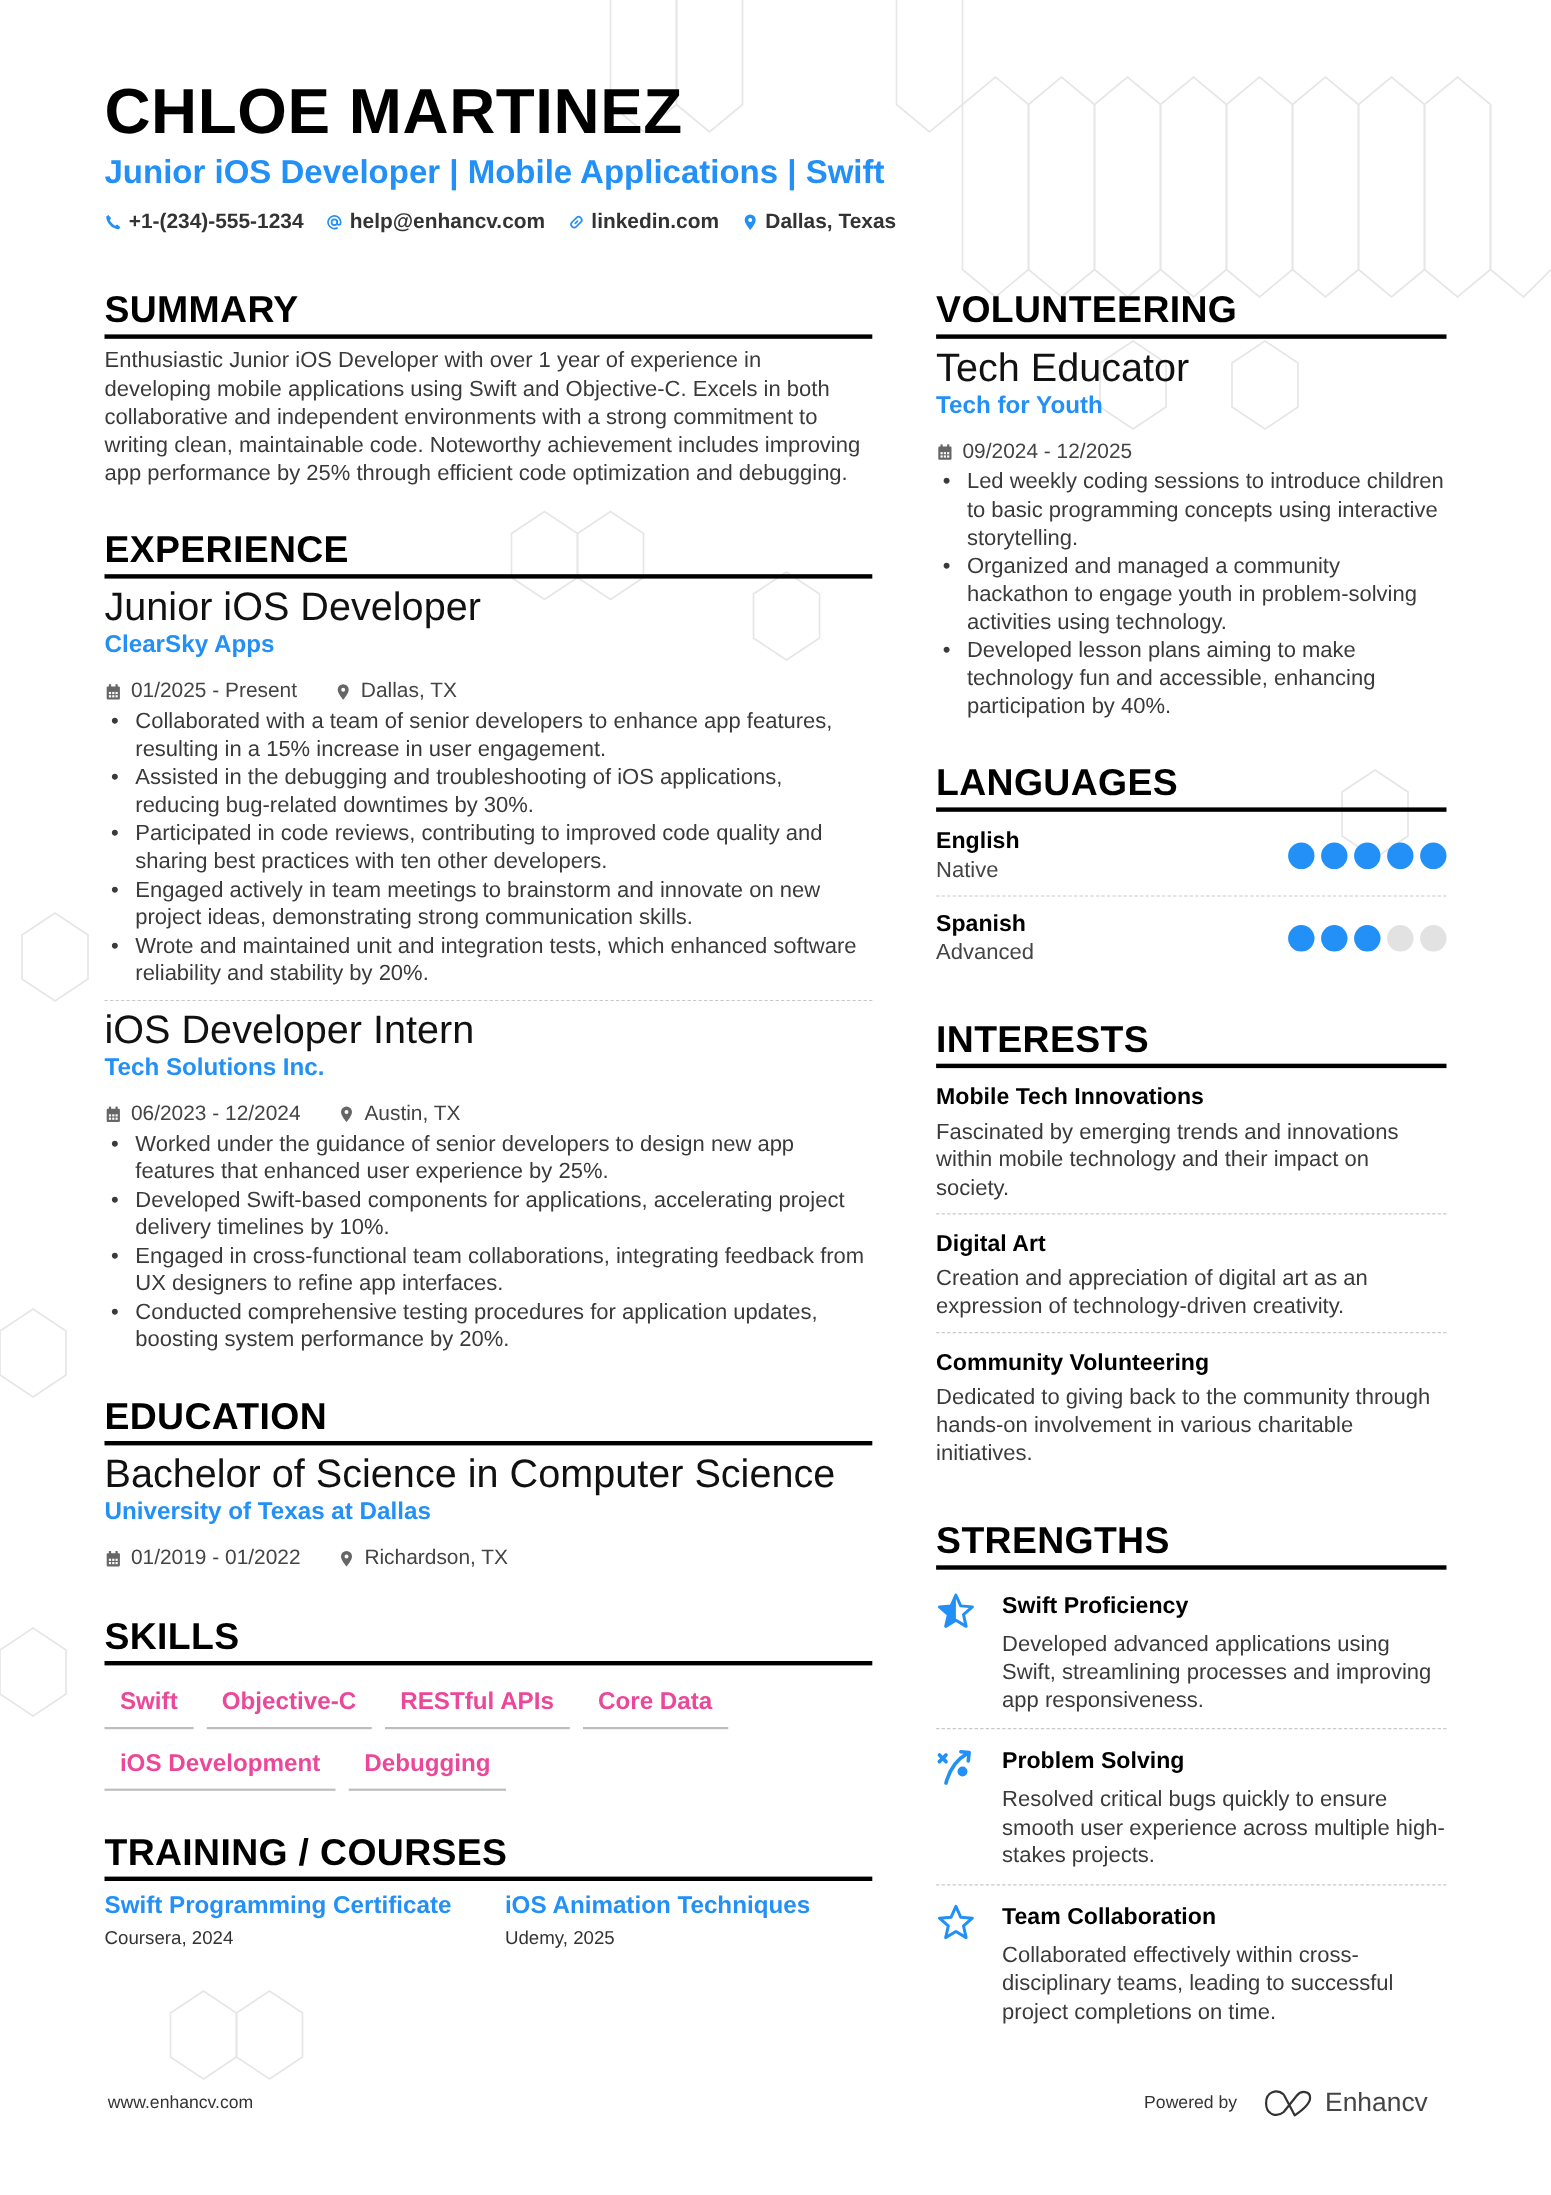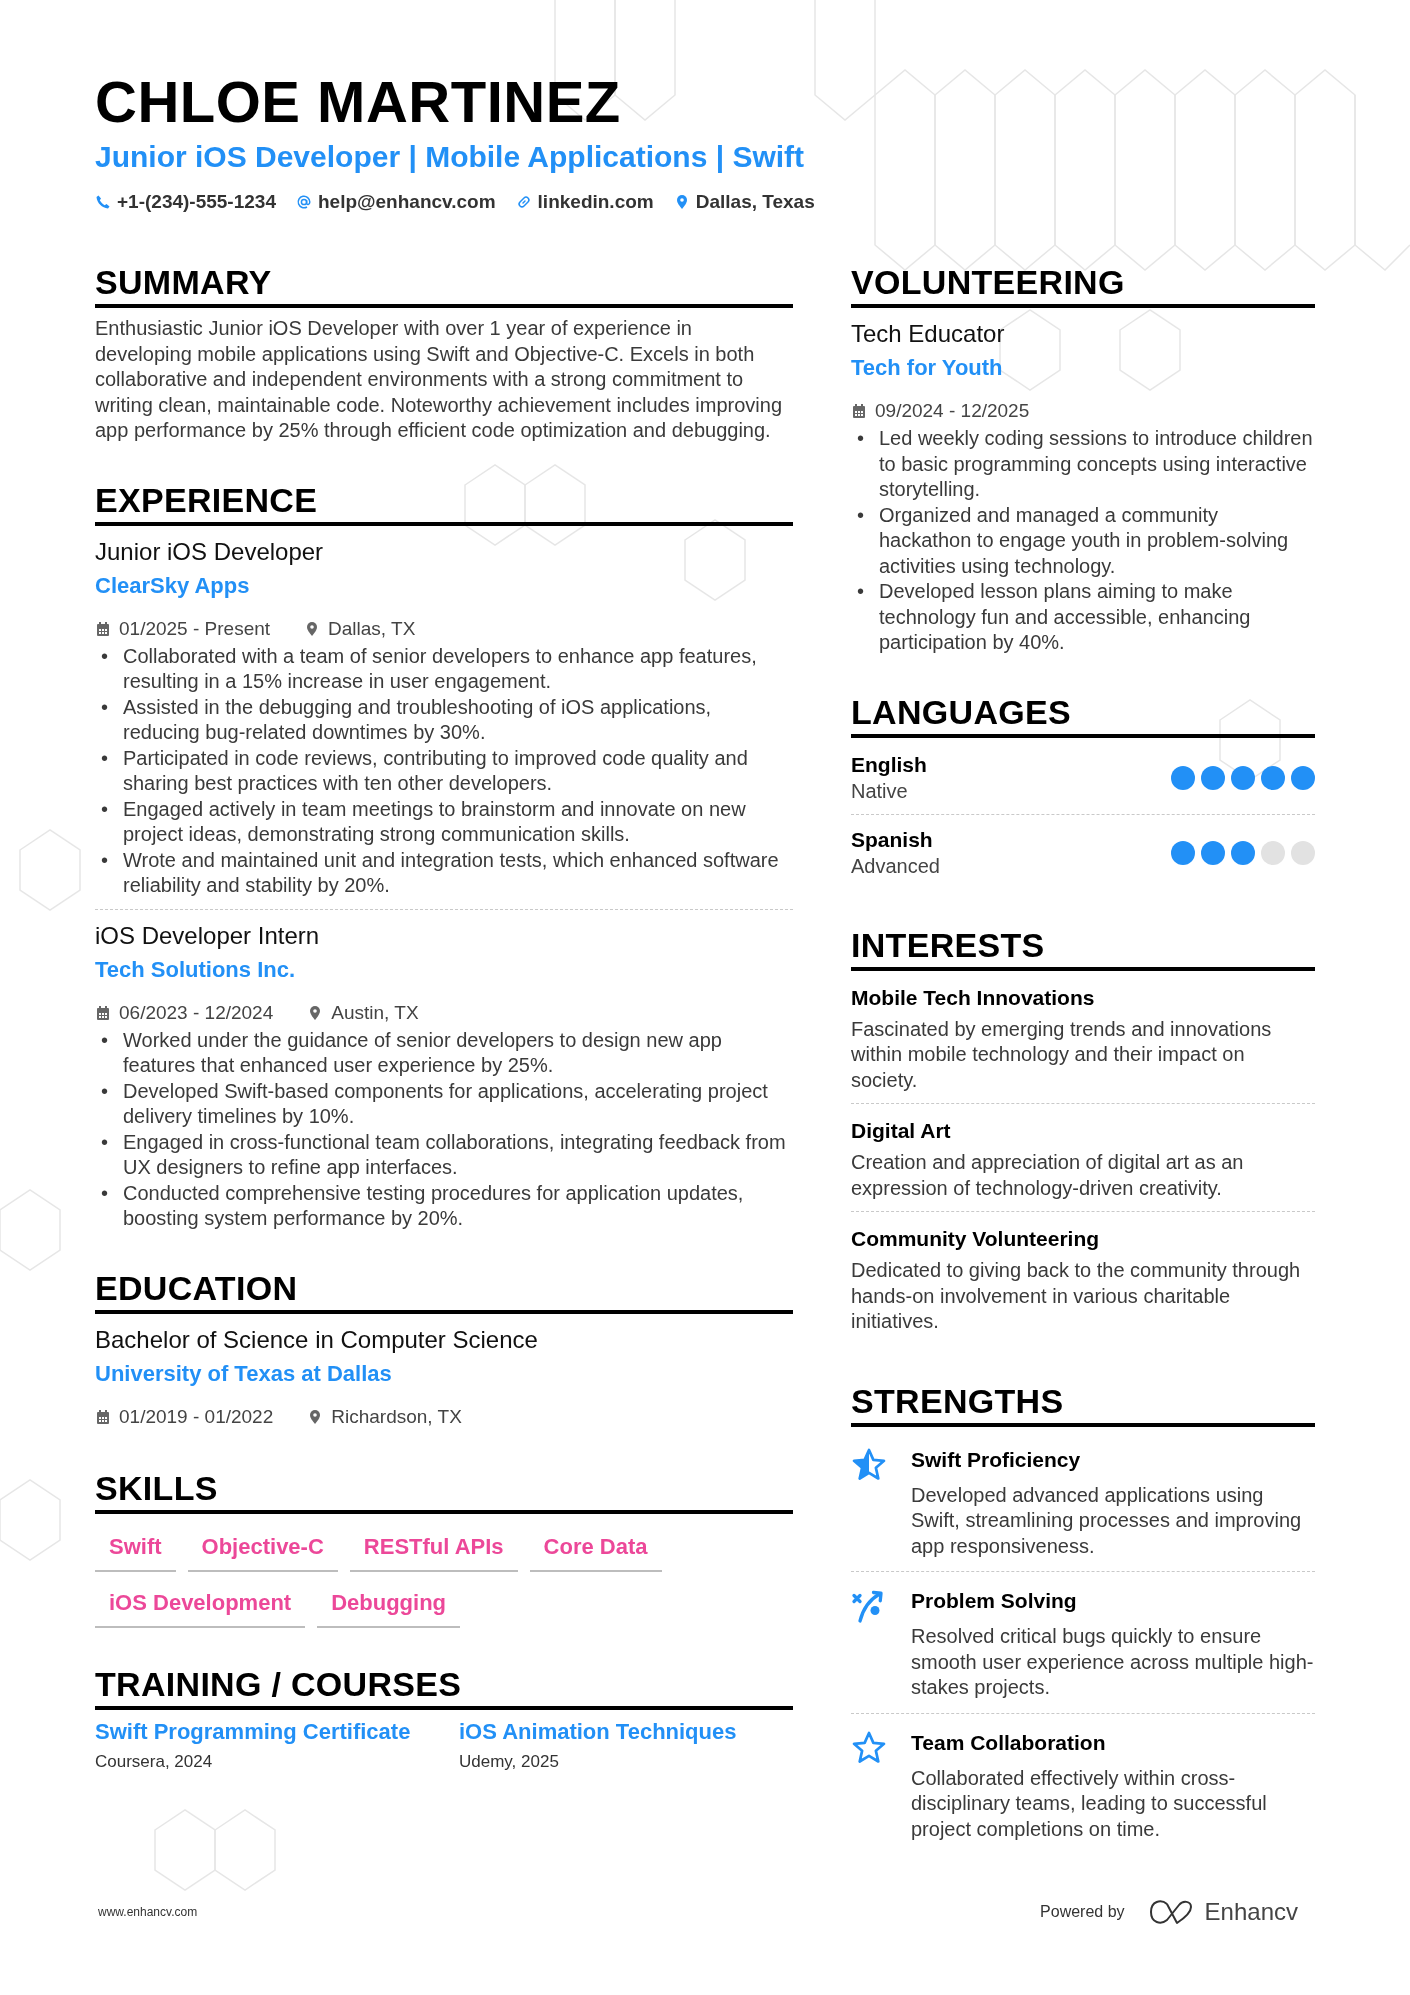--- a/index.html
+++ b/index.html
@@ -12,21 +12,21 @@
   .title { font-size: 30px; font-weight: 700; color: #2290f6; line-height: 38px; margin-top: 2px; }
   .contacts { display: flex; gap: 20px; margin-top: 14px; font-size: 19px; font-weight: 700; color: #333; line-height: 24px; }
   .contact { display: flex; align-items: center; gap: 6px; }
   .contact svg { width: 16px; height: 16px; }
   .col { position: absolute; top: 262px; }
   .col-left { left: 95px; width: 698px; }
   .col-right { left: 851px; width: 464px; }
   .section { margin-bottom: 36px; }
   .section-title { font-size: 34px; font-weight: 700; color: #000; line-height: 40px; border-bottom: 4px solid #000; padding-bottom: 2px; margin-bottom: 8px; letter-spacing: 0.3px; }
   .body-text { font-size: 20px; line-height: 25.5px; color: #3a3a3a; }
-  .entry-title { font-size: 24px; color: #111; line-height: 36px; }
+  .entry-title { font-size: 36px; color: #111; line-height: 36px; }
   .entry-org { font-size: 22px; font-weight: 700; color: #2290f6; line-height: 32px; }
   .meta { display: flex; gap: 34px; font-size: 19px; color: #444; line-height: 30px; }
   .meta-item { display: flex; align-items: center; gap: 8px; margin-top: 12px; }
   .meta-item svg { width: 16px; height: 16px; }
   ul.bullets { list-style: none; }
   ul.bullets li { position: relative; padding-left: 28px; font-size: 20px; line-height: 25.5px; color: #3a3a3a; }
   ul.bullets li::before { content: "•"; position: absolute; left: 6px; top: 0; color: #3a3a3a; }
   .entry-divider { border-top: 1.5px dashed #c9c9c9; margin: 10px 0 8px; }
   .skills { display: flex; flex-wrap: wrap; gap: 14px 12px; padding-top: 8px; }
   .skill { font-size: 22px; font-weight: 700; color: #ec4899; padding: 4px 14px 10px; border-bottom: 2px solid #bdbdbd; }
@@ -43,21 +43,21 @@
   .dot.on { background: #2290f6; }
   .interest { padding: 4px 0 10px; }
   .interest + .interest { border-top: 1.5px dashed #c9c9c9; padding-top: 12px; }
   .interest-title { font-size: 21px; font-weight: 700; color: #000; line-height: 30px; margin-bottom: 4px; }
   .strength { display: flex; gap: 22px; padding: 10px 0 12px; }
   .strength + .strength { border-top: 1.5px dashed #c9c9c9; padding-top: 14px; justify-content: center; }
   .strength-icon { width: 38px; flex: none; padding-top: 2px; }
   .strength-icon svg { width: 36px; height: 36px; }
   .strength-title { font-size: 21px; font-weight: 700; color: #000; line-height: 30px; margin-bottom: 8px; }
   .footer { position: absolute; top: 1898px; left: 98px; width: 1200px; display: flex; justify-content: space-between; align-items: center; }
-  .footer-left { font-size: 12px; color: #333; }
+  .footer-left { font-size: 16px; color: #333; }
   .footer-right { display: flex; align-items: center; gap: 24px; font-size: 16px; color: #333; }
   .logo { display: flex; align-items: center; gap: 10px; font-size: 24px; color: #444; }
 </style>
 </head>
 <body>
 
 <svg class="bg-hex" width="1410" height="1995" viewBox="0 0 1410 1995">
   <g fill="none" stroke="#e6e6e6" stroke-width="1.5">
     <path d="M555 0 L555 95 L585 120 L615 95 L615 0"></path>
     <path d="M615 0 L615 95 L645 120 L675 95 L675 0"></path>

